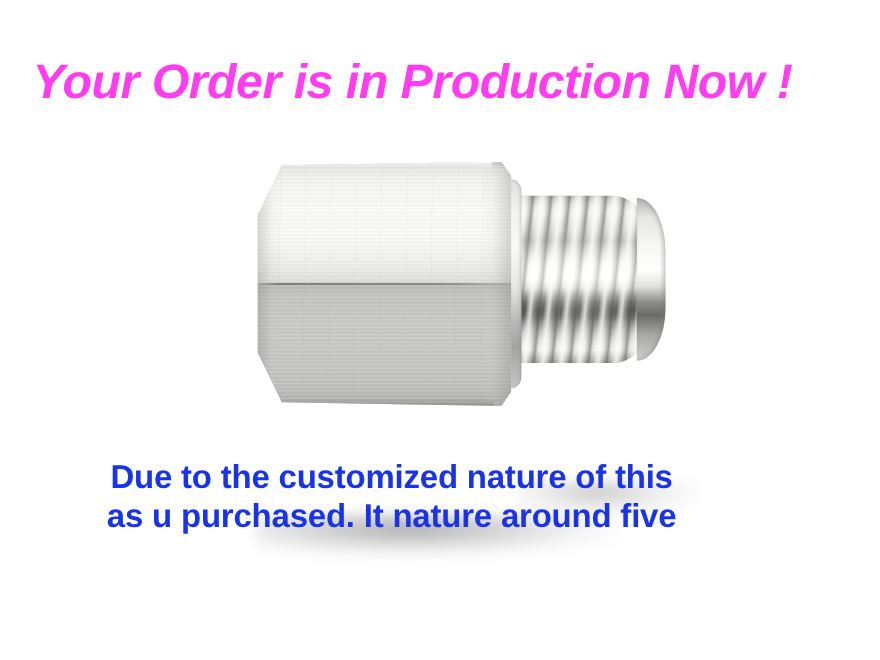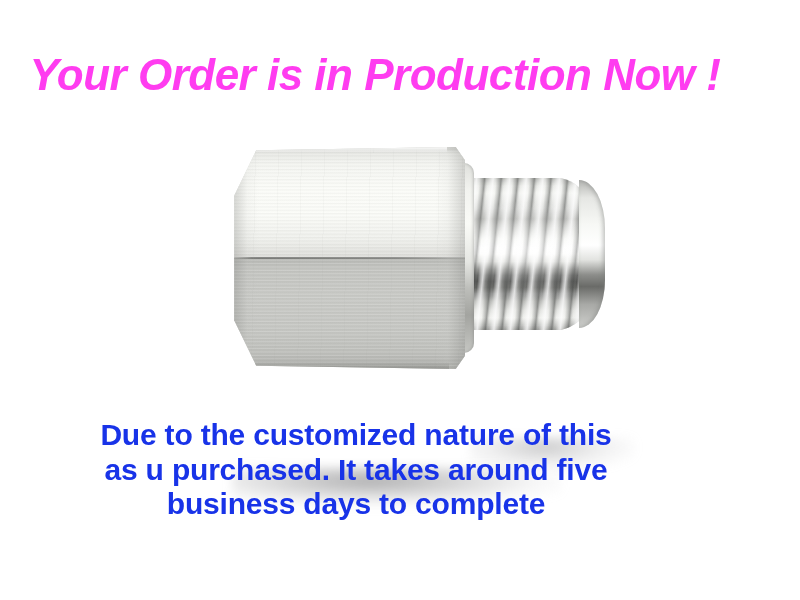--- a/index.html
+++ b/index.html
@@ -249,17 +249,16 @@
         <div class="hex-right-cham"></div>
         <div class="hex-toprim"></div>
         <div class="hex-botrim"></div>
       </div>
     </div>
 
   </div>
 
   <div class="body-copy">
     <span class="ln">Due to the customized nature of this</span>
-    <span class="ln">as u purchased. It takes around five</span>
-    <span class="ln">business days to complete</span>
+    <span class="ln">as u purchased. It nature around five</span>
   </div>
 
 </div>
 
 </body></html>

